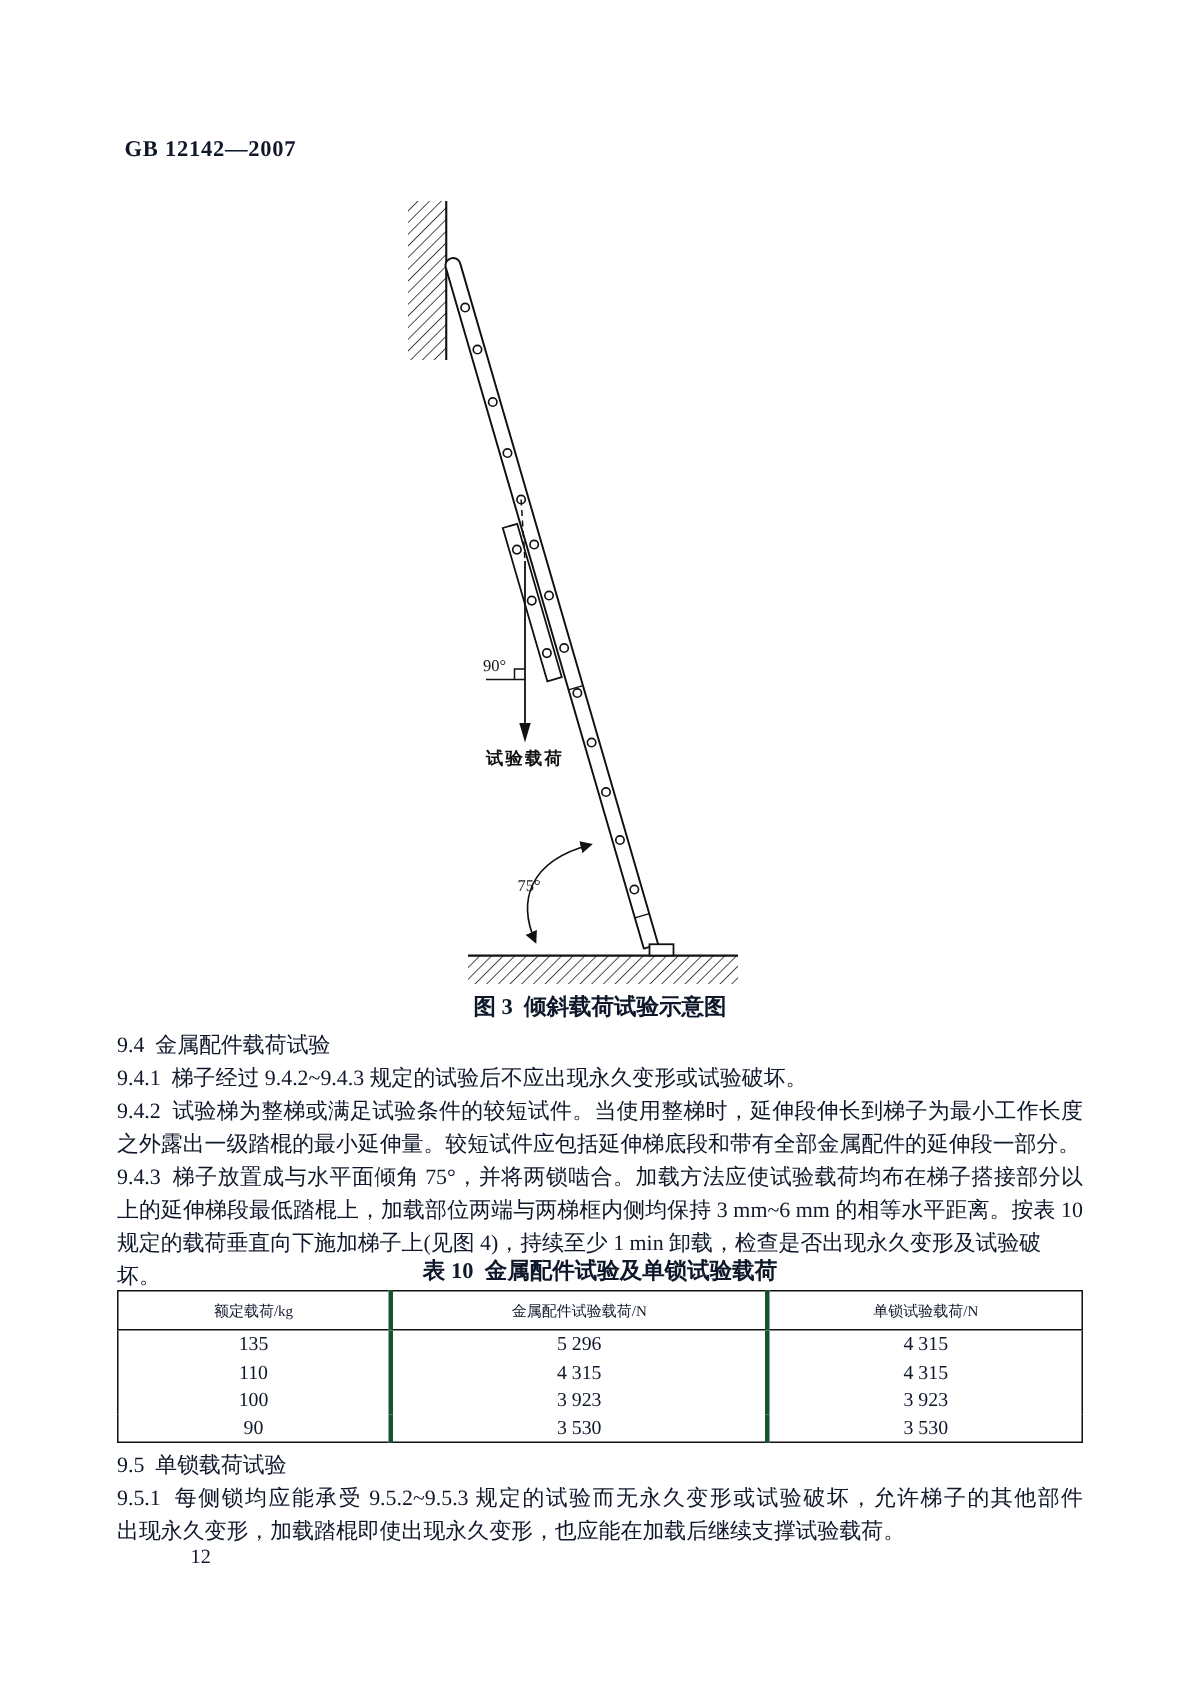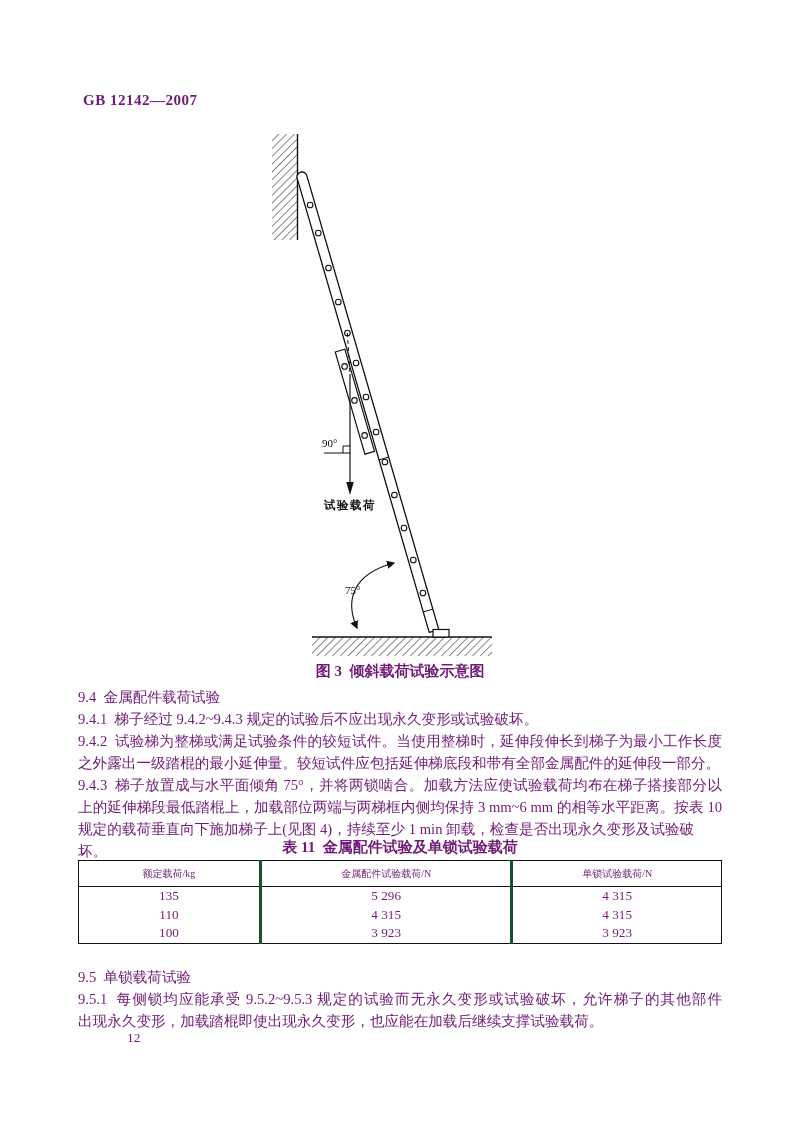--- a/index.html
+++ b/index.html
@@ -1,17 +1,17 @@
 <!DOCTYPE html>
 <html><head>
 <meta charset="utf-8">
 <style>
   html,body{margin:0;padding:0;background:#ffffff;}
   .page{position:relative;width:794px;height:1123px;background:#fff;overflow:hidden;
-        font-family:"Liberation Serif","DejaVu Serif",serif;color:#701a75;}
+        font-family:"Liberation Serif","DejaVu Serif",serif;color:#0f172a;}
   .doc-code{position:absolute;left:83px;top:92px;font-size:15px;font-weight:bold;letter-spacing:.5px;white-space:pre;}
   .fig-svg{position:absolute;left:225px;top:120px;}
   .fig-caption{position:absolute;left:78px;top:662px;width:644px;text-align:center;
                font-size:15px;font-weight:bold;white-space:pre;}
   .textblock{position:absolute;left:78px;width:644px;font-size:14.6px;line-height:22px;}
   .tb1{top:686px;}
   .tb2{top:966px;}
   .line{white-space:pre-wrap;height:22px;overflow:visible;}
   .line.fill{text-align:justify;text-align-last:justify;}
   .heading{font-weight:normal;}
@@ -102,21 +102,21 @@
   <div class="textblock tb1">
     <div class="line heading">9.4  金属配件载荷试验</div>
     <div class="line">9.4.1  梯子经过 9.4.2~9.4.3 规定的试验后不应出现永久变形或试验破坏。</div>
     <div class="line fill">9.4.2  试验梯为整梯或满足试验条件的较短试件。当使用整梯时，延伸段伸长到梯子为最小工作长度</div>
     <div class="line">之外露出一级踏棍的最小延伸量。较短试件应包括延伸梯底段和带有全部金属配件的延伸段一部分。</div>
     <div class="line fill">9.4.3  梯子放置成与水平面倾角 75°，并将两锁啮合。加载方法应使试验载荷均布在梯子搭接部分以</div>
     <div class="line fill">上的延伸梯段最低踏棍上，加载部位两端与两梯框内侧均保持 3 mm~6 mm 的相等水平距离。按表 10</div>
     <div class="line">规定的载荷垂直向下施加梯子上(见图 4)，持续至少 1 min 卸载，检查是否出现永久变形及试验破坏。</div>
   </div>
 
-  <div class="table-caption">表 11  金属配件试验及单锁试验载荷</div>
+  <div class="table-caption">表 10  金属配件试验及单锁试验载荷</div>
   <table class="loads">
     <colgroup>
         <col class="col1">
         <col class="col2">
         <col class="col3">
       </colgroup>
     <thead>
       <tr>
         <th>额定载荷/kg</th>
         <th>金属配件试验载荷/N</th>
@@ -132,20 +132,25 @@
       <tr>
         <td>110</td>
         <td>4 315</td>
         <td>4 315</td>
       </tr>
       <tr>
         <td>100</td>
         <td>3 923</td>
         <td>3 923</td>
       </tr>
+      <tr>
+        <td>90</td>
+        <td>3 530</td>
+        <td>3 530</td>
+      </tr>
     </tbody>
   </table>
 
   <div class="textblock tb2">
     <div class="line heading">9.5  单锁载荷试验</div>
     <div class="line fill">9.5.1  每侧锁均应能承受 9.5.2~9.5.3 规定的试验而无永久变形或试验破坏，允许梯子的其他部件</div>
     <div class="line">出现永久变形，加载踏棍即使出现永久变形，也应能在加载后继续支撑试验载荷。</div>
   </div>
 
   <div class="page-number">12</div>

